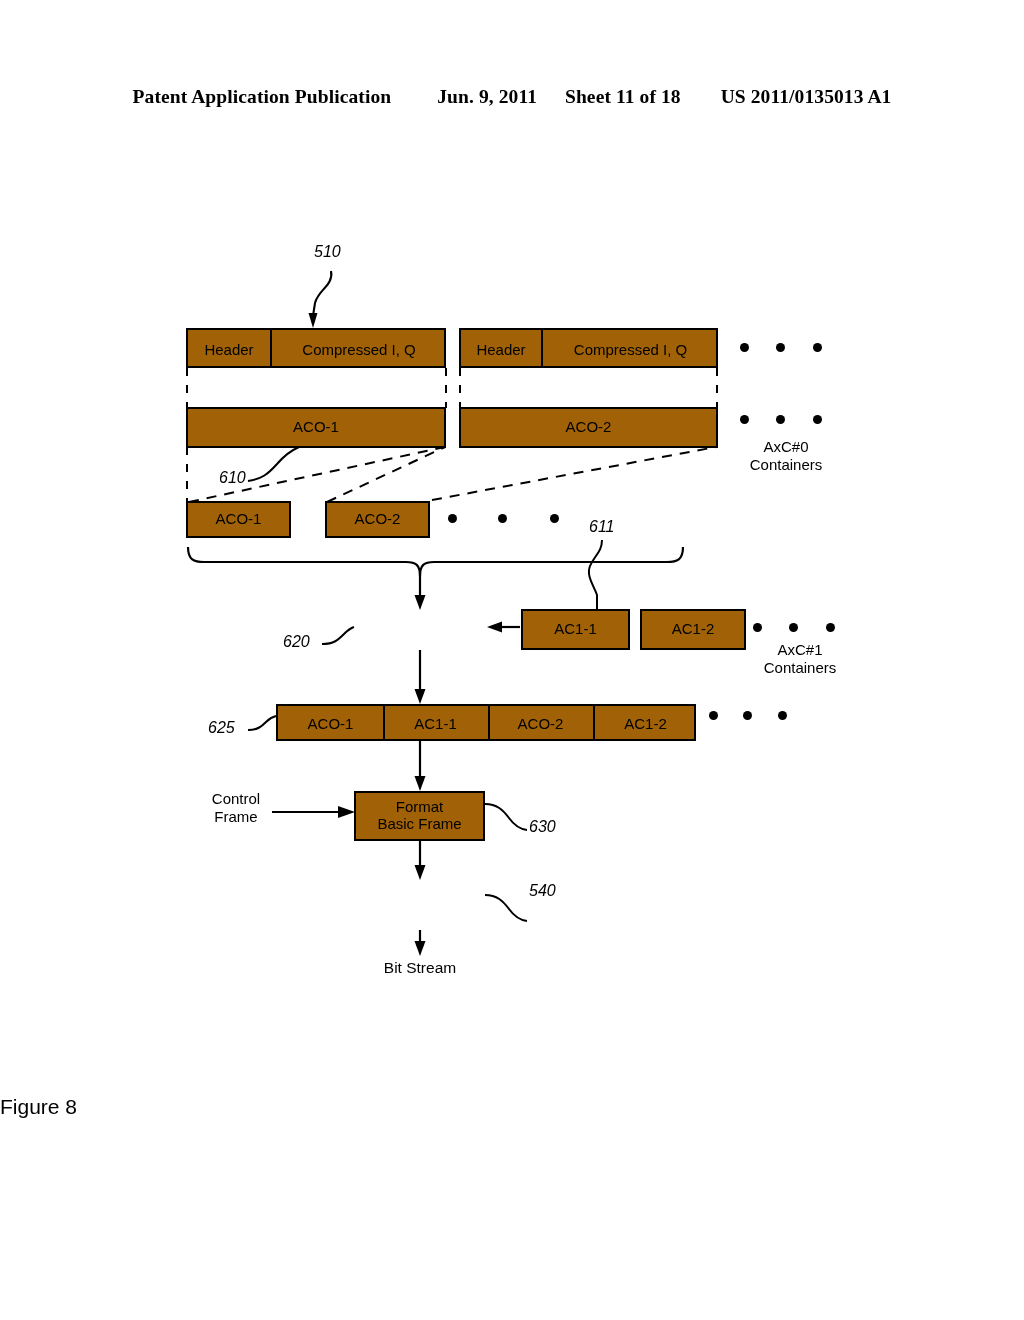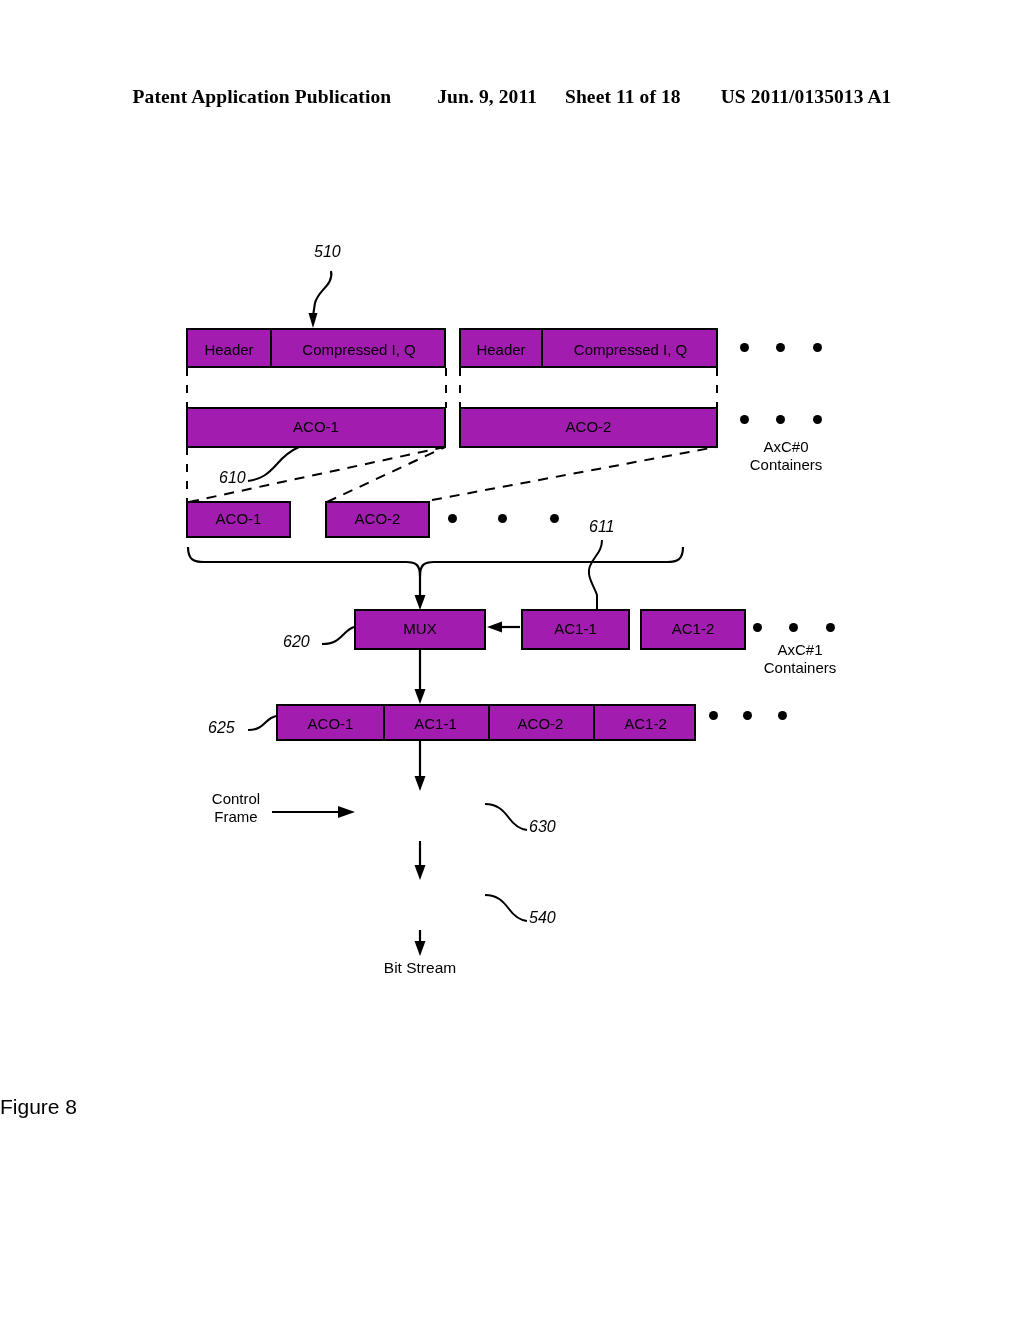--- a/index.html
+++ b/index.html
@@ -47,21 +47,21 @@
     top: 0; left: 0;
     width: 1024px;
     height: 1320px;
   }
 
   
   .box {
     position: absolute;
     box-sizing: border-box;
     border: 2px solid #000;
-    background: #a21caf;
+    background: #a16207;
     display: flex;
     align-items: center;
     justify-content: center;
     text-align: center;
     font-size: 15px;
     line-height: 1.12;
     z-index: 5;
   }
   .cellsplit {
     position: absolute;
@@ -230,23 +230,20 @@
   <div class="box" style="left:325px; top:501px; width:105px; height:37px;">
     <span>ACO-2</span>
   </div>
 
   <div class="dots" style="left:448px; top:514px; width:110px; height:12px;">
     <i style="left:0px;   top:0px;"></i>
     <i style="left:50px;  top:0px;"></i>
     <i style="left:102px; top:0px;"></i>
   </div>
 
-  <div class="box" style="left:354px; top:609px; width:132px; height:41px;">
-    <span>MUX</span>
-  </div>
 
   <div class="box" style="left:521px; top:609px; width:109px; height:41px;">
     <span>AC1-1</span>
   </div>
   <div class="box" style="left:640px; top:609px; width:106px; height:41px;">
     <span>AC1-2</span>
   </div>
 
   <div class="dots" style="left:753px; top:623px; width:90px; height:12px;">
     <i style="left:0px;  top:0px;"></i>
@@ -274,28 +271,32 @@
     <i style="left:34px; top:0px;"></i>
     <i style="left:69px; top:0px;"></i>
   </div>
 
 
   <div class="lbl ctr" style="left:192px; top:790px; width:88px;">
     <div>Control</div>
     <div>Frame</div>
   </div>
 
+  <div class="box" style="left:354px; top:791px; width:131px; height:50px; flex-direction:column;">
+    <span>Format</span>
+    <span>Basic Frame</span>
+  </div>
 
 
   <div class="lbl ctr" style="left:355px; top:959px; width:130px; font-size:15.5px;">
     <span>Bit Stream</span>
   </div>
 
   <div class="num" style="left:314px; top:243px;">510</div>
   <div class="num" style="left:219px; top:469px;">610</div>
   <div class="num" style="left:589px; top:518px;">611</div>
   <div class="num" style="left:283px; top:633px;">620</div>
   <div class="num" style="left:208px; top:719px;">625</div>
   <div class="num" style="left:529px; top:818px;">630</div>
-  <div class="num" style="left:529px; top:909px;">540</div>
+  <div class="num" style="left:529px; top:882px;">540</div>
 </div>
 
 <div id="figure-caption">Figure 8</div>
 
 </body></html>

